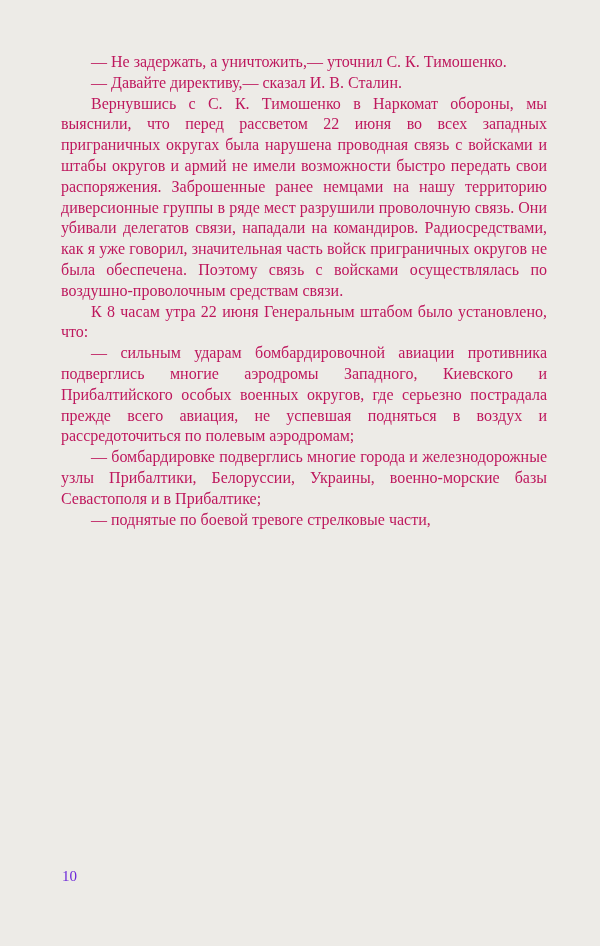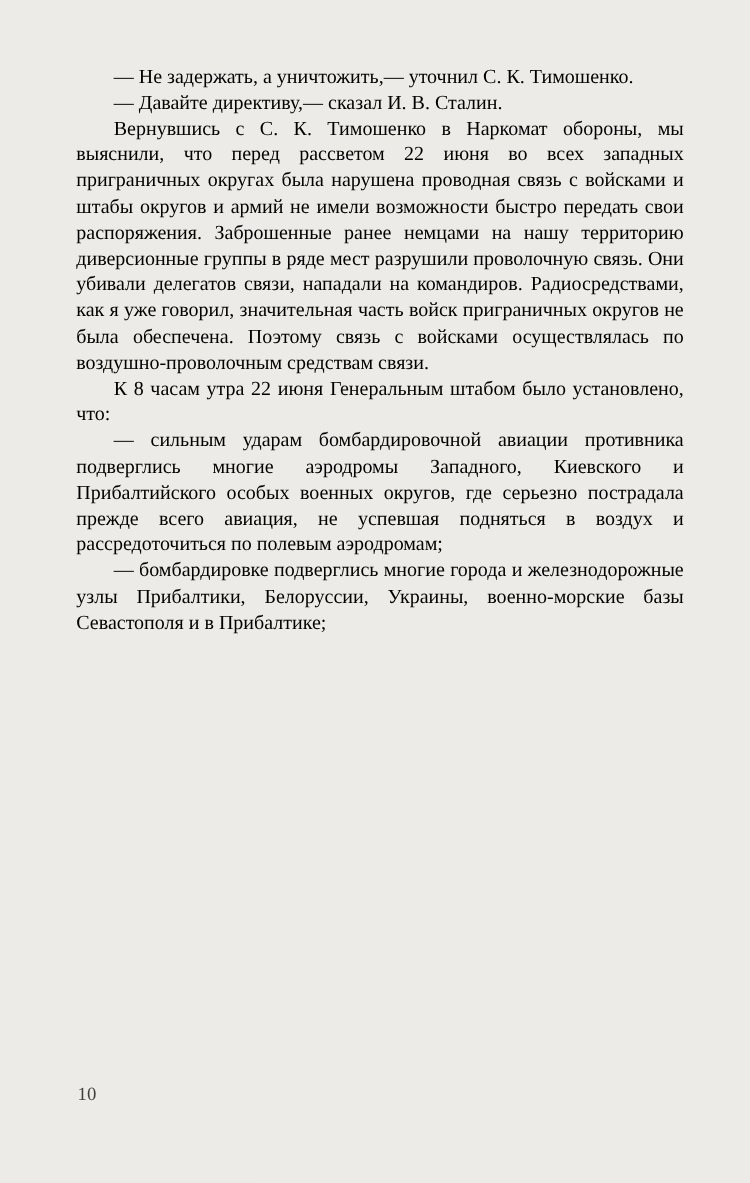--- a/index.html
+++ b/index.html
@@ -19,46 +19,47 @@
     top: 0;
     width: 600px;
     height: 946px;
     background: #edebe7;
   }
   .text-block {
     position: absolute;
     left: 61px;
     top: 52px;
     width: 486px;
-    color: #000000;
+    color: #be185d;
     font-family: "Liberation Serif", "DejaVu Serif", serif;
     font-size: 16px;
     line-height: 20.8px;
     text-align: justify;
   }
   .text-block p {
     margin: 0;
     padding: 0;
     text-indent: 30px;
   }
   .page-number {
     position: absolute;
     left: 62px;
     top: 868px;
-    color: #404040;
+    color: #6d28d9;
     font-family: "Liberation Serif", "DejaVu Serif", serif;
     font-size: 15px;
   }
 </style>
 </head>
 <body>
 
 <div class="page">
   <div class="text-block">
     <p>— Не задержать, а уничтожить,— уточнил С. К. Тимошенко.</p>
     <p>— Давайте директиву,— сказал И. В. Сталин.</p>
     <p>Вернувшись с С. К. Тимошенко в Наркомат обороны, мы выяснили, что перед рассветом 22 июня во всех западных приграничных округах была нарушена проводная связь с войсками и штабы округов и армий не имели возможности быстро передать свои распоряжения. Заброшенные ранее немцами на нашу территорию диверсионные группы в ряде мест разрушили проволочную связь. Они убивали делегатов связи, нападали на командиров. Радиосредствами, как я уже говорил, значительная часть войск приграничных округов не была обеспечена. Поэтому связь с войсками осуществлялась по воздушно-проволочным средствам связи.</p>
     <p>К 8 часам утра 22 июня Генеральным штабом было установлено, что:</p>
     <p>— сильным ударам бомбардировочной авиации противника подверглись многие аэродромы Западного, Киевского и Прибалтийского особых военных округов, где серьезно пострадала прежде всего авиация, не успевшая подняться в воздух и рассредоточиться по полевым аэродромам;</p>
     <p>— бомбардировке подверглись многие города и железнодорожные узлы Прибалтики, Белоруссии, Украины, военно-морские базы Севастополя и в Прибалтике;</p>
+    <p>— поднятые по боевой тревоге стрелковые части,</p>
   </div>
   <div class="page-number">10</div>
 </div>
 
 </body></html>

